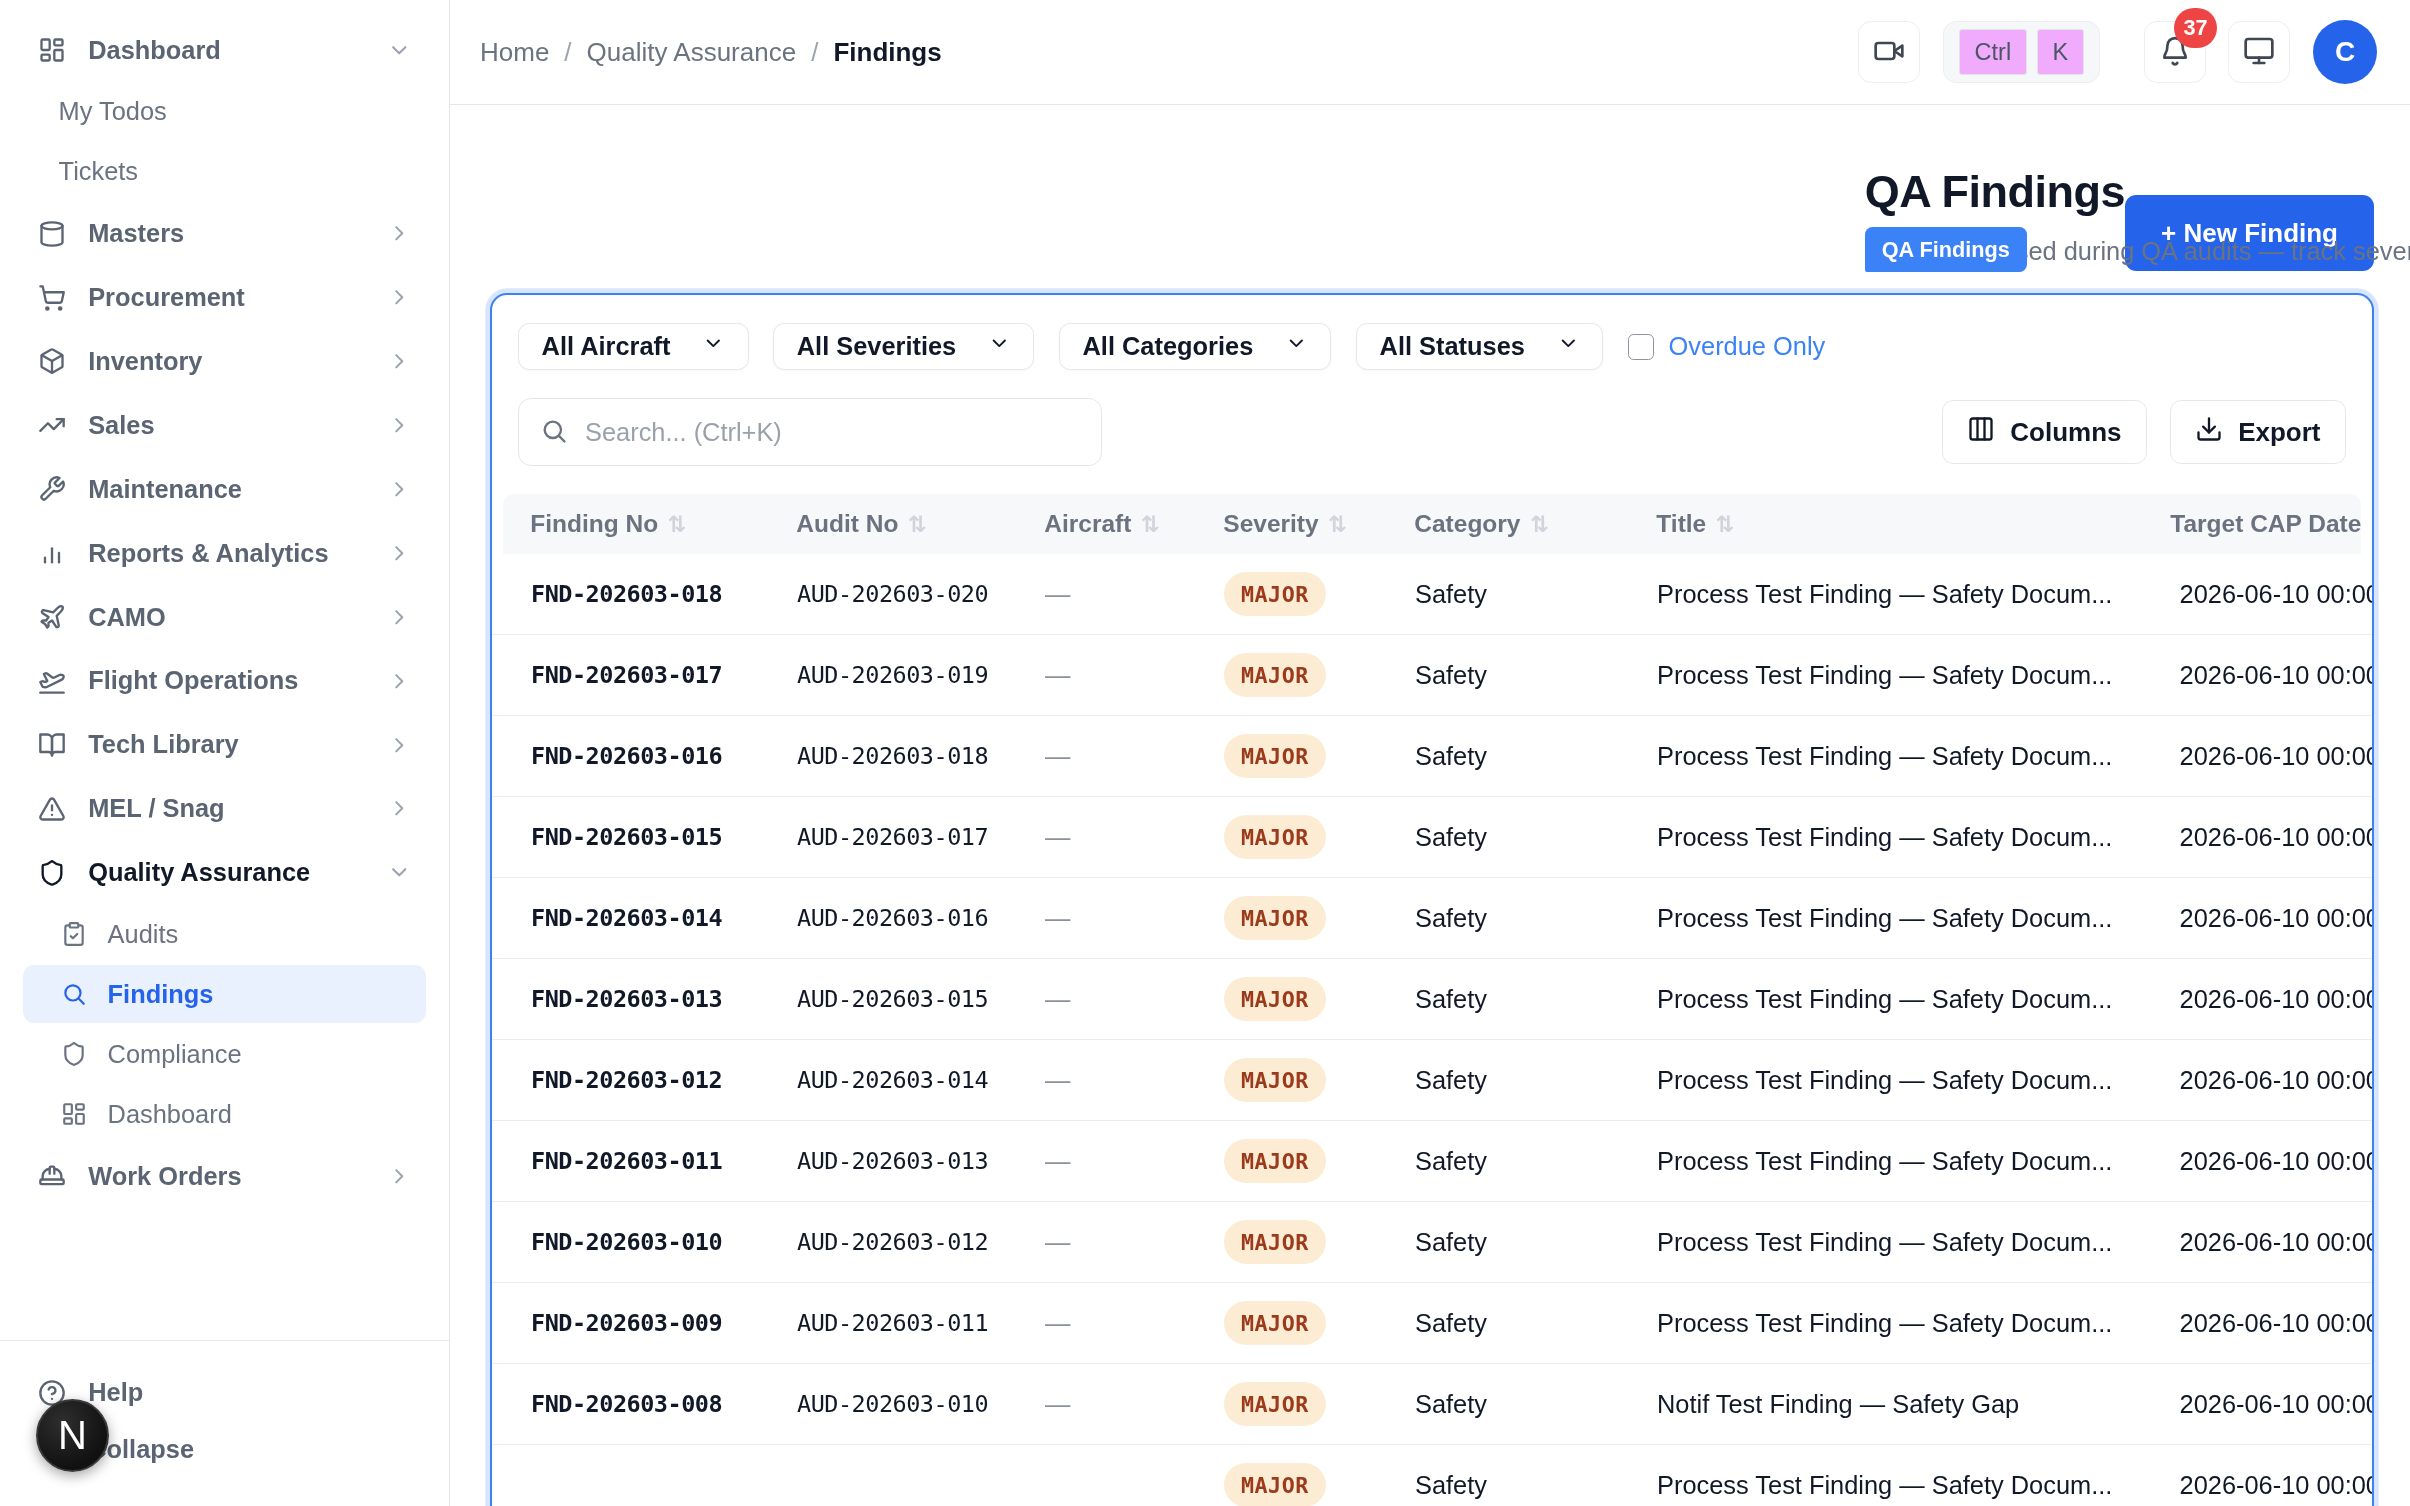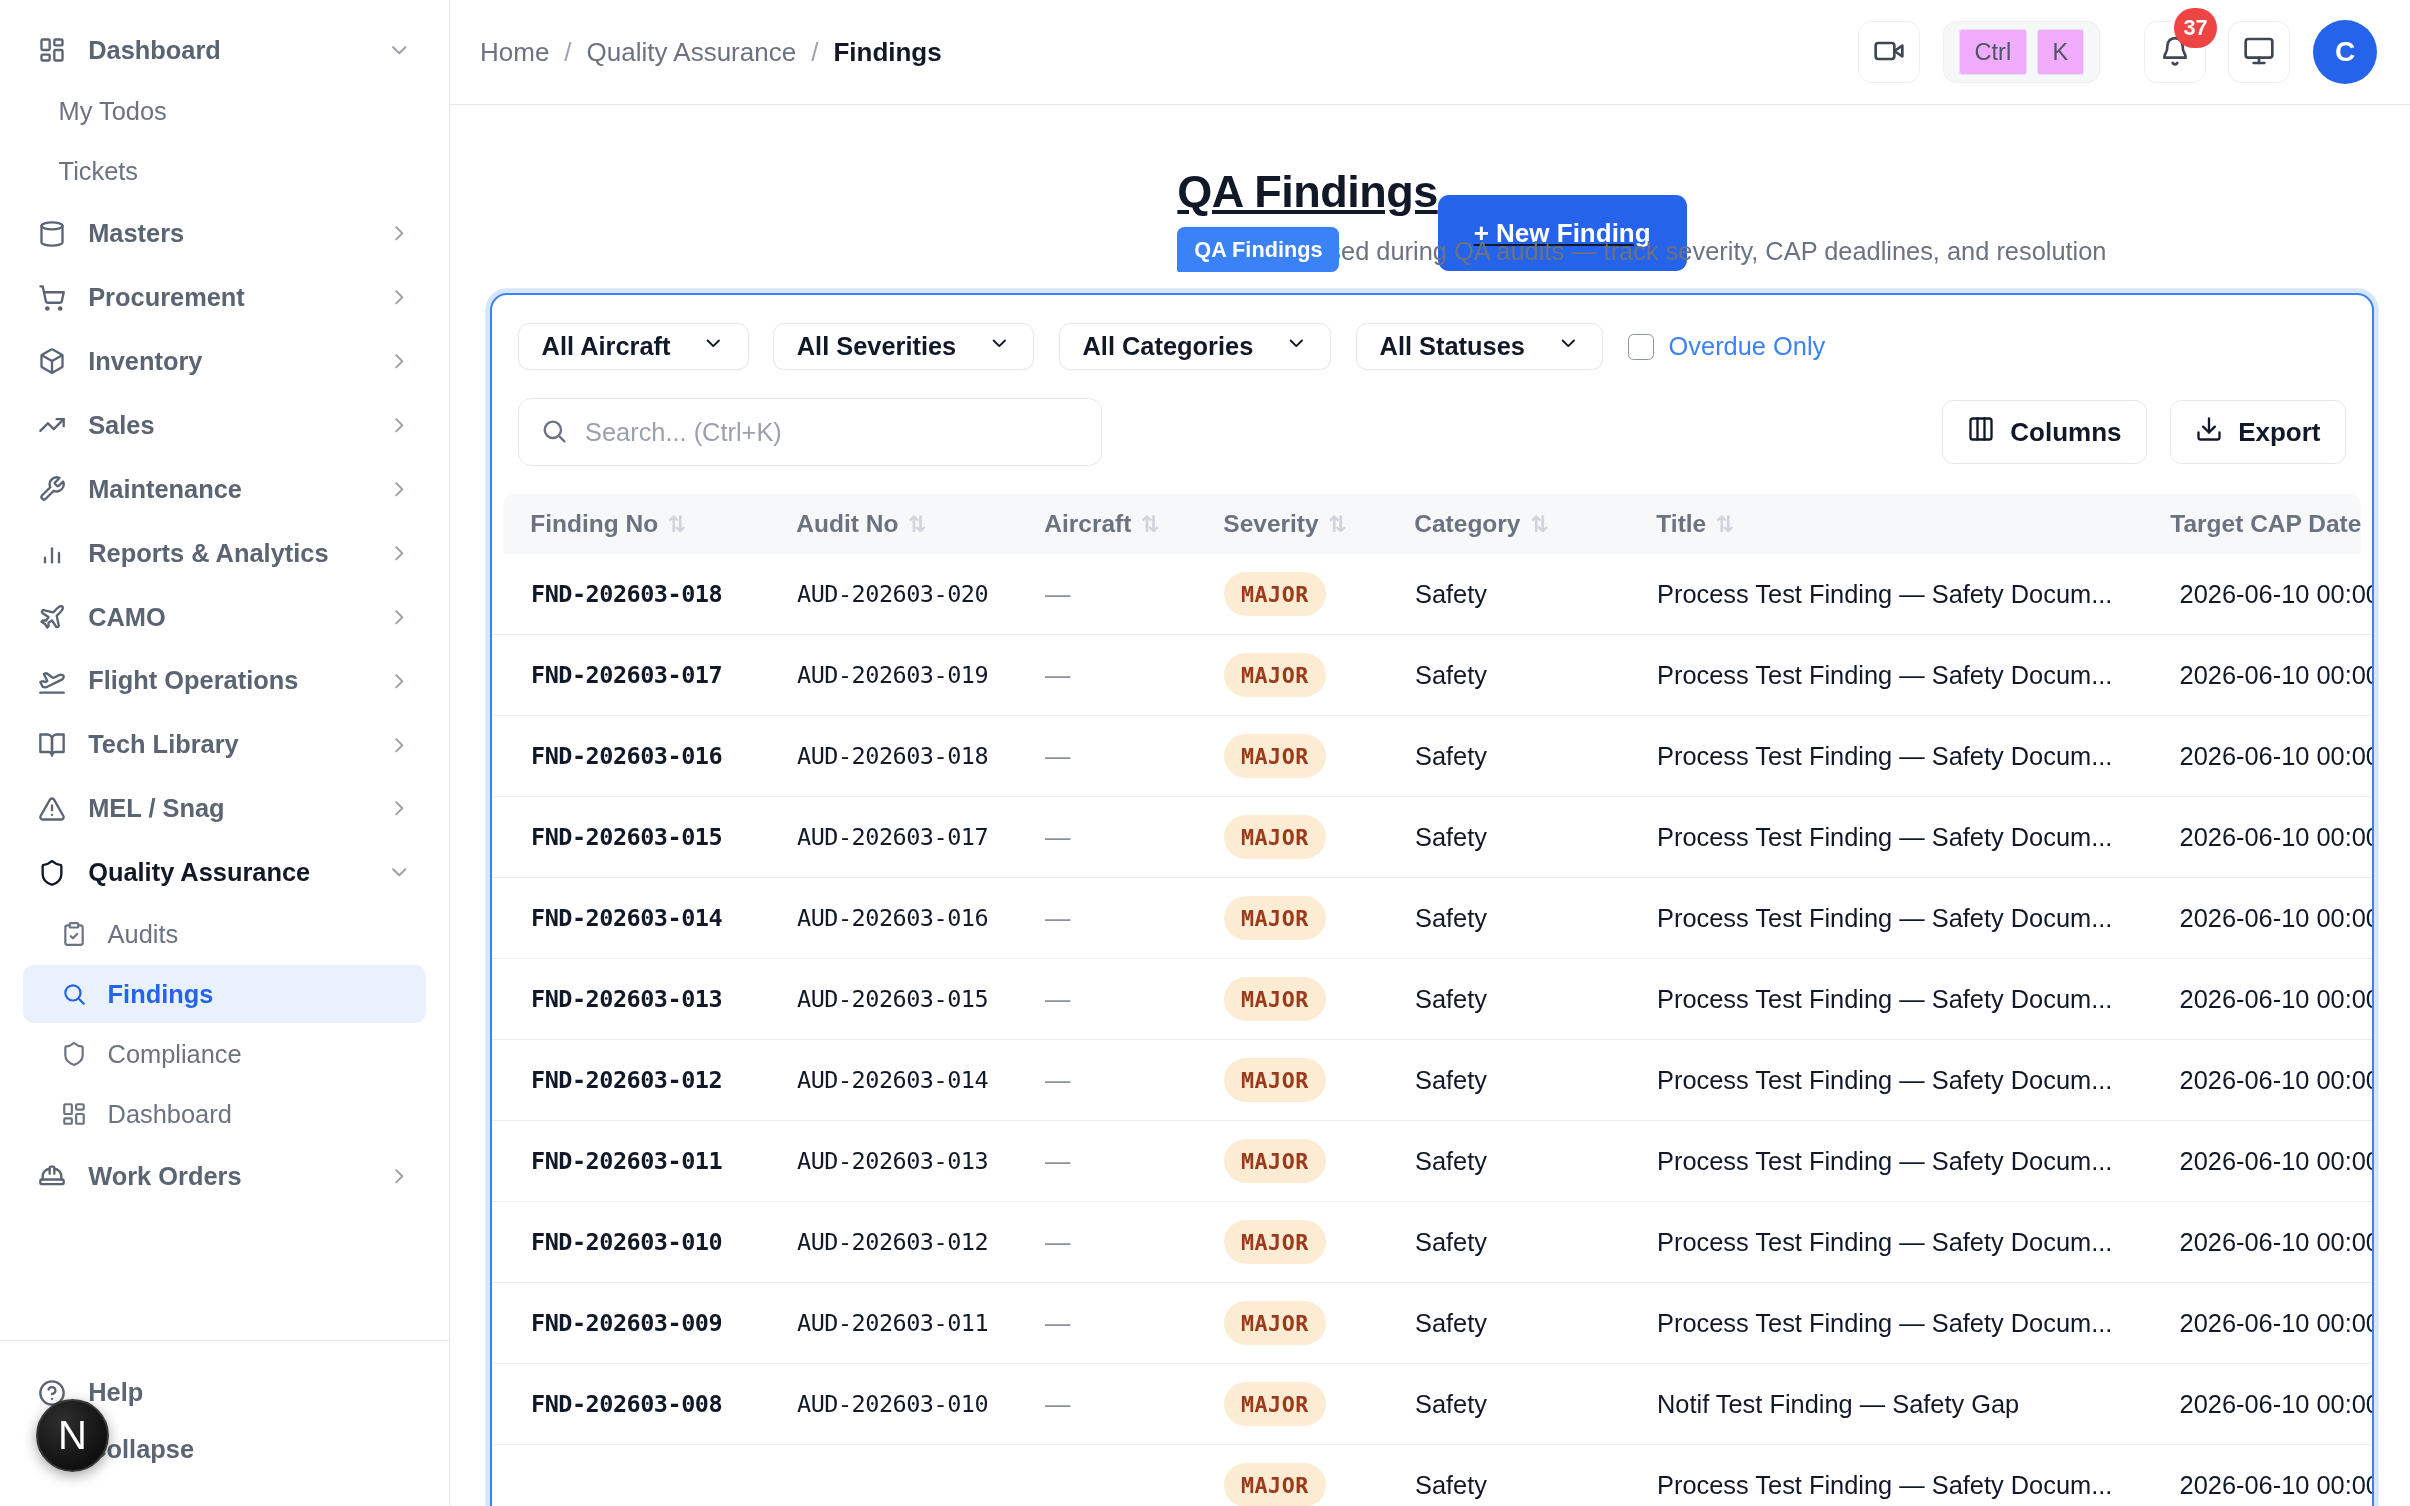--- a/index.html
+++ b/index.html
@@ -47,21 +47,21 @@
   .kbd { background:#f0abfc; border:0.9px solid #e2e4e9; border-radius:3px; padding:8.5px 15px; font-size:23.5px; color:#4b5563; }
   .bell-wrap { position:relative;margin-left:21px; }
   .noti-badge { position:absolute; top:-13px; right:-11.3px; background:#ef4444; color:#fff; border-radius:941px;
     min-width:43px; height:40px; padding:0 7.5px; display:flex; align-items:center; justify-content:center;
     font-size:21.7px; font-weight:700; }
   .avatar { width:64px; height:64px; border-radius:50%; background:#2563eb; color:#fff; display:flex;
     align-items:center; justify-content:center; font-size:28px; font-weight:700; cursor:pointer; }
 
   
   .content { flex:1; padding:60px 37px 0 40px; overflow:hidden; position:relative; background:#fff; }
-  .page-head { display:flex; justify-content:center; align-items:flex-start;text-decoration:underline; }
+  .page-head { display:flex; justify-content:flex-end; align-items:flex-start; }
   .page-title { font-size:45px; font-weight:800; letter-spacing:-0.5px; line-height:53px; margin-bottom:13px; }
   .subtitle-row { position:relative; height:45px; }
   .subtitle { position:absolute; left:151px; top:5.6px; font-size:25.4px; color:#6b7280; white-space:nowrap; }
   .chip { position:absolute; left:0; top:-3.8px; background:#3b82f6; color:#fff; font-size:21.7px; font-weight:700;
     padding:9.4px 17px; border-radius:7.5px 7.5px 7.5px 1.9px; z-index:5; }
   .new-btn { background:#2563eb; color:#fff; font-size:26px; font-weight:700; padding:0 36px; height:76px;
     display:flex; align-items:center; border:none; border-radius:11.3px; margin-top:30px; cursor:pointer; }
 
   .panel { margin-top:17px; border:2.8px solid #3b82f6; border-radius:17px; box-shadow:0 0 0 4.7px #d8e6fd;
     background:#fff; height:1318px; padding-top:28px; overflow:hidden; }

